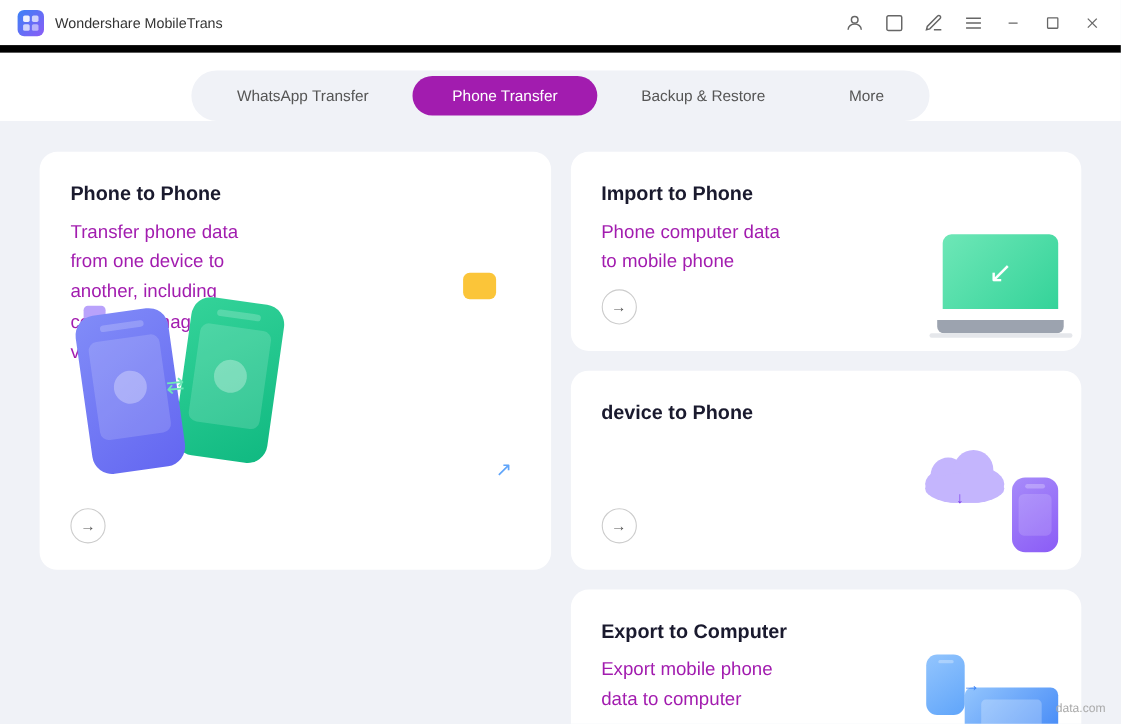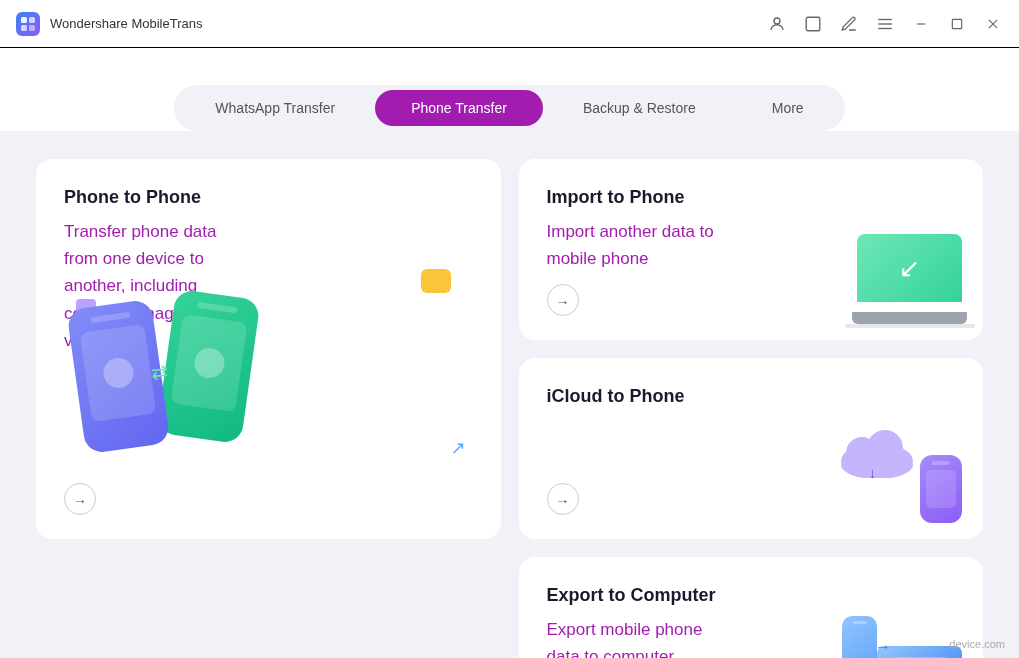--- a/index.html
+++ b/index.html
@@ -10,21 +10,21 @@
       height: 658px;
       overflow: hidden;
       user-select: none;
     }
     .titlebar {
       background: #fff;
       height: 48px;
       display: flex;
       align-items: center;
       padding: 0 16px;
-      border-bottom: 1px solid #000000;
+      border-bottom: 7px solid #000000;
     }
     .titlebar-logo {
       width: 24px;
       height: 24px;
       border-radius: 6px;
       background: linear-gradient(135deg, #3b82f6, #8b5cf6);
       margin-right: 10px;
       display: flex;
       align-items: center;
       justify-content: center;
@@ -59,21 +59,20 @@
       padding: 16px 20px 0;
       display: flex;
       justify-content: center;
     }
     .nav-tabs {
       display: flex;
       background: #f0f2f7;
       border-radius: 30px;
       padding: 5px;
       gap: 4px;
-      margin-top: 21px;
     }
     .nav-tab {
       padding: 10px 36px;
       border-radius: 25px;
       font-size: 14px;
       cursor: pointer;
       font-weight: 500;
       color: #555;
       border: none;
       background: transparent;
@@ -257,37 +256,37 @@
 
       <div style="position:absolute;top:10px;right:30px;background:#fbbf24;border-radius:6px;width:30px;height:24px;opacity:0.9;"></div>
       <div style="position:absolute;bottom:20px;right:15px;font-size:18px;color:#60a5fa;">↗</div>
     </div>
 
     <div class="card-arrow">→</div>
   </div>
 
   <div class="card">
     <div class="card-title">Import to Phone</div>
-    <div class="card-desc">Import another data to mobile phone</div>
+    <div class="card-desc">Phone computer data to mobile phone</div>
 
     <div class="card-illustration">
       <div style="position:relative;width:115px;height:90px;">
         <div style="background:linear-gradient(135deg,#6ee7b7,#34d399);border-radius:8px 8px 0 0;width:105px;height:68px;position:absolute;top:0;left:5px;display:flex;align-items:center;justify-content:center;">
           <span style="font-size:26px;color:white;">↙</span>
         </div>
         <div style="background:#9ca3af;height:12px;border-radius:0 0 6px 6px;width:115px;position:absolute;bottom:0;"></div>
         <div style="background:#e5e7eb;height:4px;width:130px;position:absolute;bottom:-4px;left:-7px;border-radius:2px;"></div>
       </div>
     </div>
 
     <div class="card-arrow">→</div>
   </div>
 
   <div class="card">
-    <div class="card-title">iCloud to Phone</div>
+    <div class="card-title">device to Phone</div>
 
     <div class="card-illustration">
       <div style="position:relative;width:130px;height:100px;">
 
         <svg width="80" height="55" viewBox="0 0 80 55" style="position:absolute;top:0;left:0;">
           <ellipse cx="40" cy="38" rx="36" ry="18" fill="#c4b5fd"></ellipse>
           <circle cx="25" cy="30" r="16" fill="#c4b5fd"></circle>
           <circle cx="48" cy="25" r="18" fill="#c4b5fd"></circle>
           <ellipse cx="40" cy="42" rx="36" ry="14" fill="#c4b5fd"></ellipse>
         </svg>
@@ -323,13 +322,13 @@
           <div style="background:#bfdbfe;height:12px;border-radius:0 0 4px 4px;width:95px;position:absolute;bottom:0;"></div>
         </div>
       </div>
     </div>
 
     <div class="card-arrow">→</div>
   </div>
 
 </div>
 
-<div class="watermark">device.com</div>
+<div class="watermark">data.com</div>
 
 </body></html>

